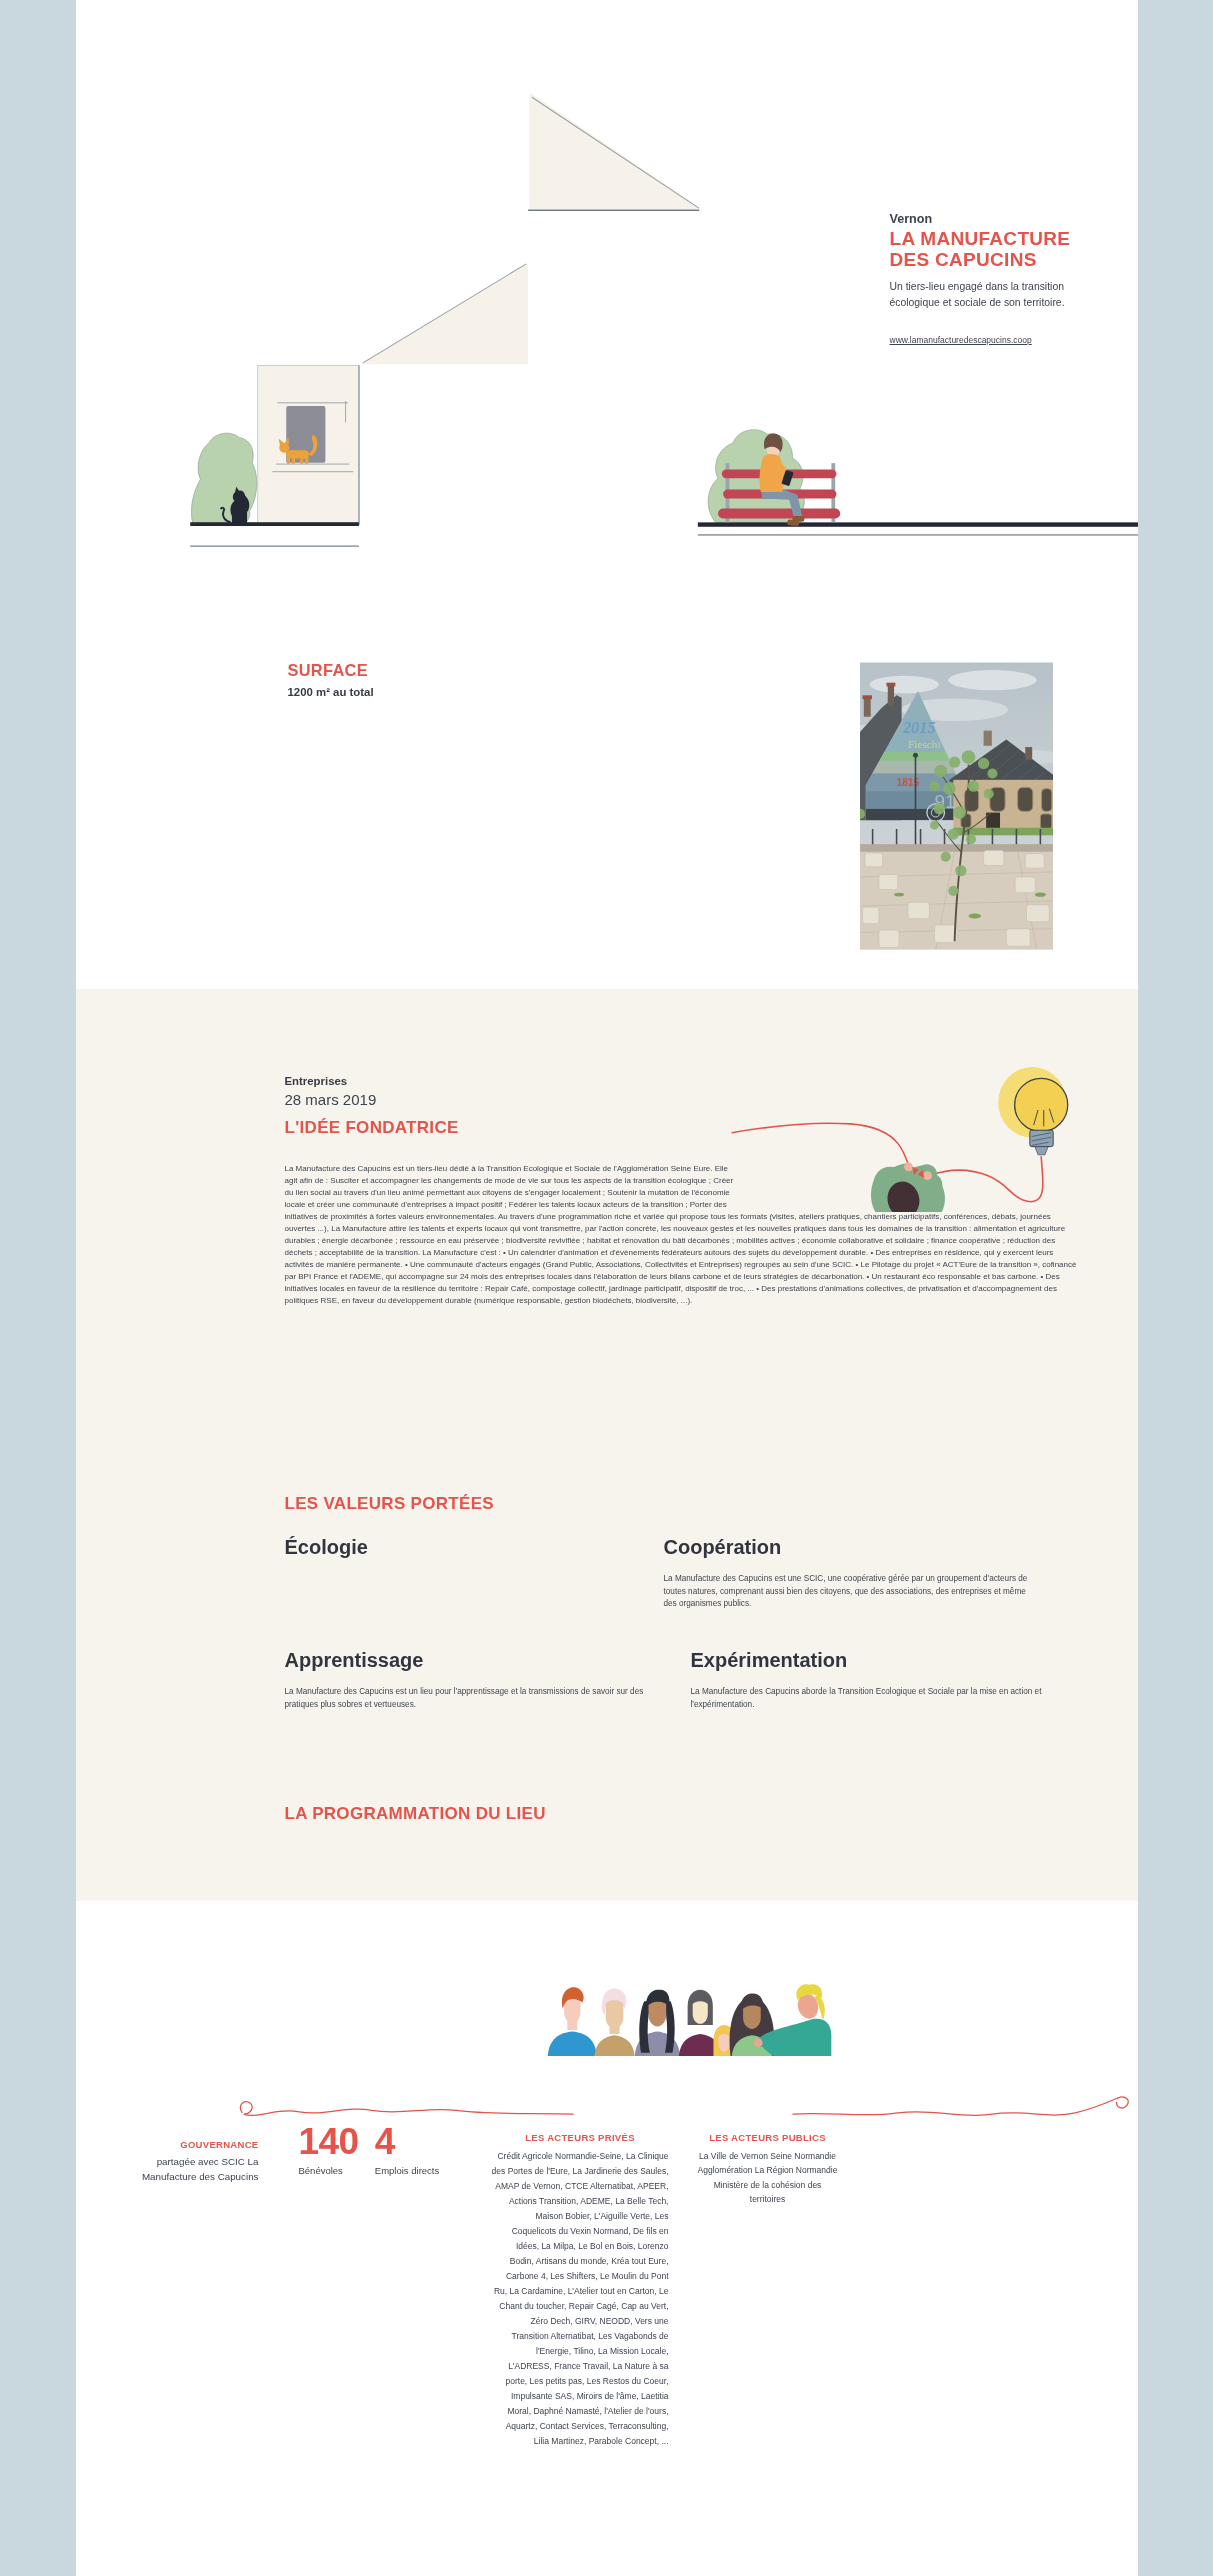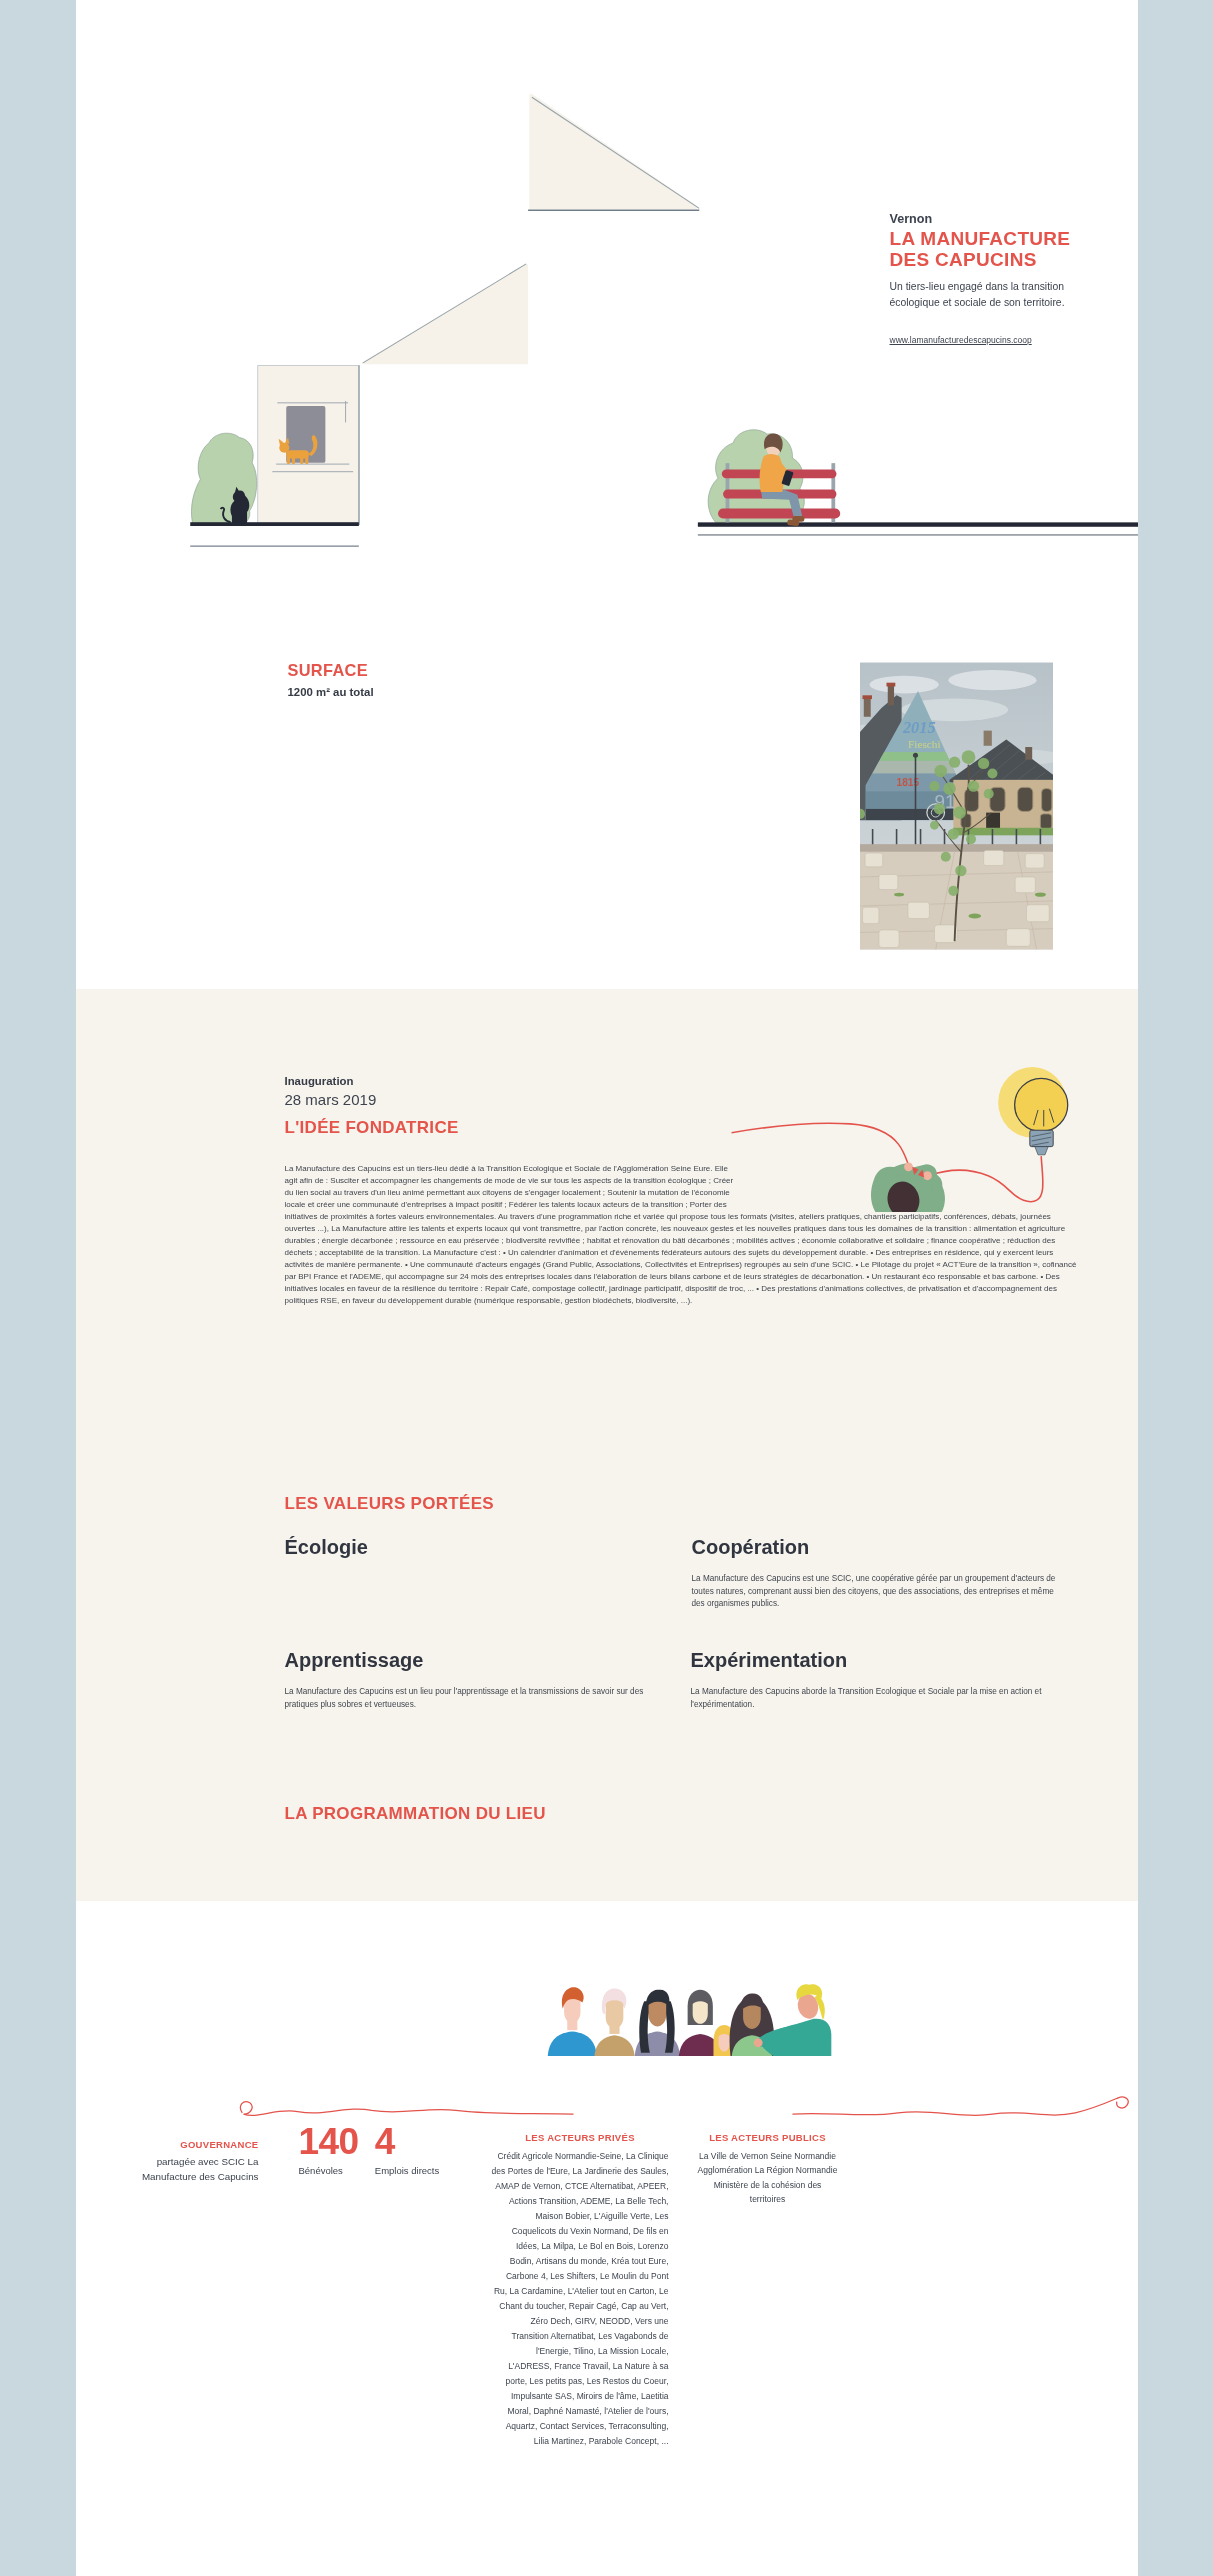--- a/index.html
+++ b/index.html
@@ -224,21 +224,21 @@
           <circle cx="148" cy="272" r="9"></circle>
           <circle cx="176" cy="280" r="8"></circle>
         <circle cx="136" cy="308" r="8"></circle>
           <circle cx="160" cy="330" r="9"></circle>
           <circle cx="148" cy="362" r="8"></circle>
       </g>
     </g>
   </svg>
 
   <div class="abs" style="left:209px;top:1075px;">
-    <div class="inaug-label">Inauguration</div>
+    <div class="inaug-label">Entreprises</div>
     <div class="inaug-date">28 mars 2019</div>
   </div>
   <h2 class="section-h display red abs" style="left:209px;top:1118px;">L'IDÉE FONDATRICE</h2>
 
   <div class="abs" style="left:209px;top:1163px;">
     <div class="float-spacer"></div>
     <p class="idea-body">La Manufacture des Capucins est un tiers-lieu dédié à la Transition Ecologique et Sociale de l'Agglomération Seine Eure. Elle agit afin de : Susciter et accompagner les changements de mode de vie sur tous les aspects de la transition écologique ; Créer du lien social au travers d'un lieu animé permettant aux citoyens de s'engager localement ; Soutenir la mutation de l'économie locale et créer une communauté d'entreprises à impact positif ; Fédérer les talents locaux acteurs de la transition ; Porter des initiatives de proximités à fortes valeurs environnementales. Au travers d'une programmation riche et variée qui propose tous les formats (visites, ateliers pratiques, chantiers participatifs, conférences, débats, journées ouvertes ...), La Manufacture attire les talents et experts locaux qui vont transmettre, par l'action concrète, les nouveaux gestes et les nouvelles pratiques dans tous les domaines de la transition : alimentation et agriculture durables ; énergie décarbonée ; ressource en eau préservée ; biodiversité revivifiée ; habitat et rénovation du bâti décarbonés ; mobilités actives ; économie collaborative et solidaire ; finance coopérative ; réduction des déchets ; acceptabilité de la transition. La Manufacture c'est : • Un calendrier d'animation et d'évènements fédérateurs autours des sujets du développement durable. • Des entreprises en résidence, qui y exercent leurs activités de manière permanente. • Une communauté d'acteurs engagés (Grand Public, Associations, Collectivités et Entreprises) regroupés au sein d'une SCIC. • Le Pilotage du projet « ACT'Eure de la transition », cofinancé par BPI France et l'ADEME, qui accompagne sur 24 mois des entreprises locales dans l'élaboration de leurs bilans carbone et de leurs stratégies de décarbonation. • Un restaurant éco responsable et bas carbone. • Des initiatives locales en faveur de la résilience du territoire : Repair Café, compostage collectif, jardinage participatif, dispositif de troc, ... • Des prestations d'animations collectives, de privatisation et d'accompagnement des politiques RSE, en faveur du développement durable (numérique responsable, gestion biodéchets, biodiversité, ...).</p>
   </div>
 
   <svg class="abs" style="left:648px;top:1044px;pointer-events:none;" width="357" height="168" viewBox="0 0 565 265">
@@ -266,21 +266,21 @@
     <circle cx="322" cy="208" r="7" fill="#f0b39e"></circle>
     <path d="M298,194 L308,198 L301,207 Z" fill="#e4534b"></path>
     <path d="M317,211 L307,207 L314,198 Z" fill="#e4534b"></path>
   </svg>
 
   <h2 class="section-h display red abs" style="left:209px;top:1494px;">LES VALEURS PORTÉES</h2>
 
   <div class="abs" style="left:209px;top:1536px;width:379px;">
     <h3 class="value-title">Écologie</h3>
   </div>
-  <div class="abs" style="left:616px;top:1536px;width:373px;">
+  <div class="abs" style="left:588px;top:1536px;width:373px;">
     <h3 class="value-title">Coopération</h3>
     <p class="value-text">La Manufacture des Capucins est une SCIC, une coopérative gérée par un groupement d'acteurs de toutes natures, comprenant aussi bien des citoyens, que des associations, des entreprises et même des organismes publics.</p>
   </div>
   <div class="abs" style="left:209px;top:1649px;width:379px;">
     <h3 class="value-title">Apprentissage</h3>
     <p class="value-text">La Manufacture des Capucins est un lieu pour l'apprentissage et la transmissions de savoir sur des pratiques plus sobres et vertueuses.</p>
   </div>
   <div class="abs" style="left:615px;top:1649px;width:373px;">
     <h3 class="value-title">Expérimentation</h3>
     <p class="value-text">La Manufacture des Capucins aborde la Transition Ecologique et Sociale par la mise en action et l'expérimentation.</p>

